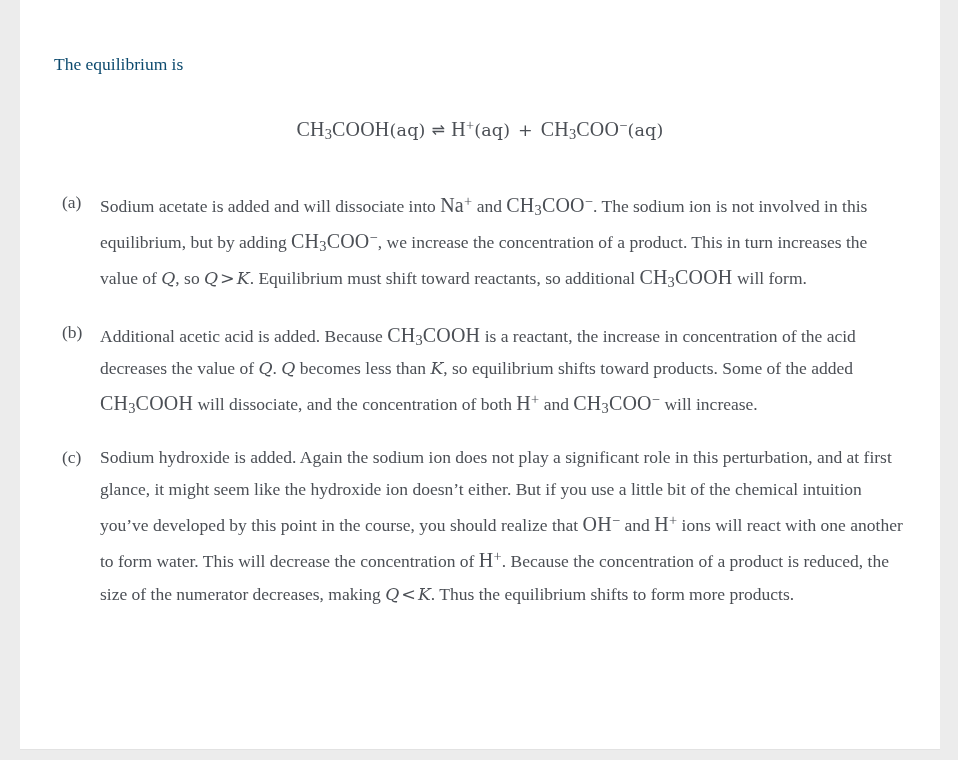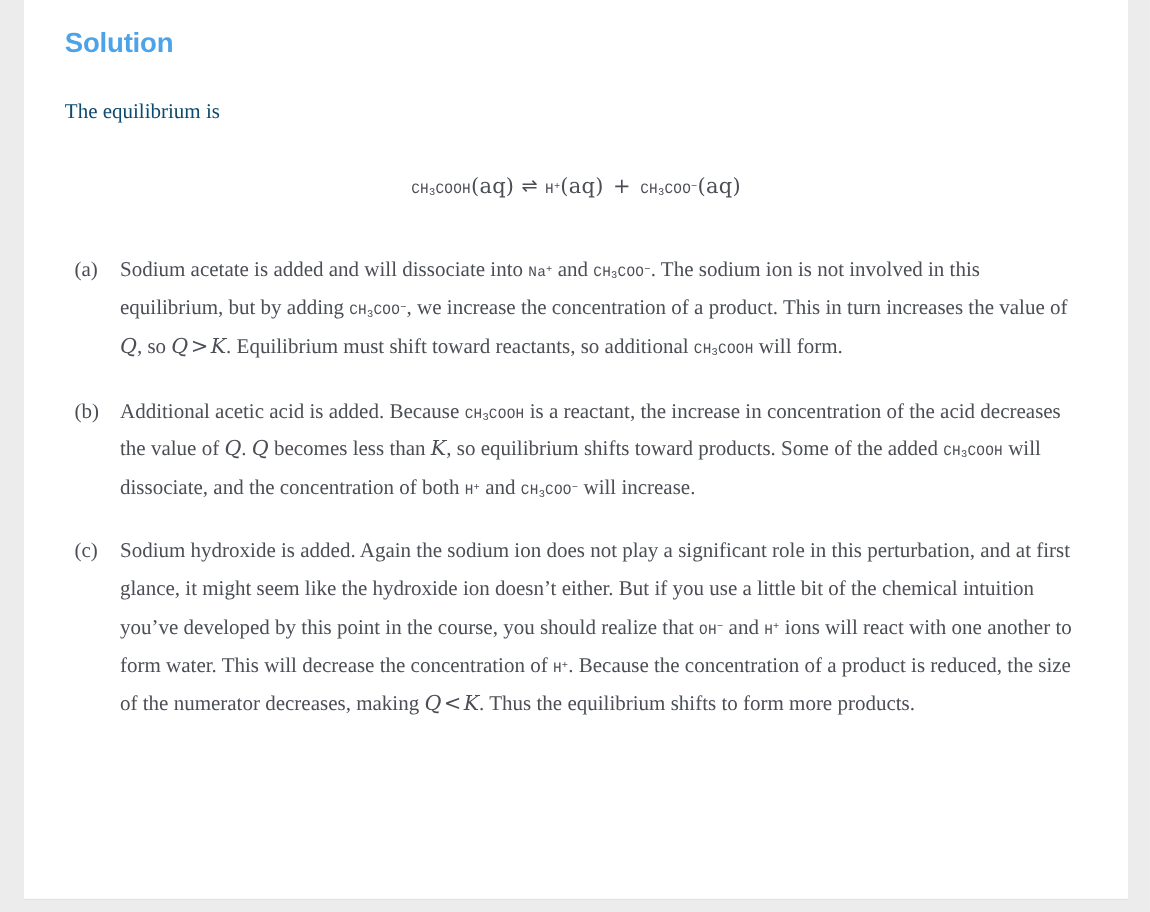--- a/index.html
+++ b/index.html
@@ -104,22 +104,22 @@
     font-size: 17.5px;
     color: #4b4f55;
   }
 
   .part-body {
     display: block;
   }
 
   
   .chem {
-    font-family: Liberation Mono, monospace;
-    font-size: 12px;
+    font-family: Liberation Serif, serif;
+    font-size: 20px;
     letter-spacing: 0.2px;
     white-space: nowrap;
   }
   .chem sub {
     font-size: 0.72em;
     vertical-align: -0.22em;
   }
   .chem sup {
     font-size: 0.72em;
     vertical-align: 0.42em;
@@ -136,21 +136,20 @@
   }
 </style>
 </head>
 <body>
 
 <div id="page-wrap">
 
   <div id="solution-card">
     <div class="card-inner">
 
-      <h1 class="solution-heading">Solution</h1>
 
       <p class="intro">The equilibrium is</p>
 
       <div class="equation"><span><span class="chem">CH<sub>3</sub>COOH</span>(aq)</span><span class="eqarrow">⇌</span><span><span class="chem">H<sup>+</sup></span>(aq) <span class="mathrel">+</span> <span class="chem">CH<sub>3</sub>COO<sup>−</sup></span>(aq)</span></div>
 
       <ol class="parts">
           <li>
             <span class="part-label">(a)</span>
             <span class="part-body">Sodium acetate is added and will dissociate into <span class="chem">Na<sup>+</sup></span> and <span class="chem">CH<sub>3</sub>COO<sup>−</sup></span>. The sodium ion is not involved in this equilibrium, but by adding <span class="chem">CH<sub>3</sub>COO<sup>−</sup></span>, we increase the concentration of a product. This in turn increases the value of <span class="mathvar">Q</span>, so <span class="mathvar">Q</span><span class="mathrel">&gt;</span><span class="mathvar">K</span>. Equilibrium must shift toward reactants, so additional <span class="chem">CH<sub>3</sub>COOH</span> will form.</span>
           </li>

